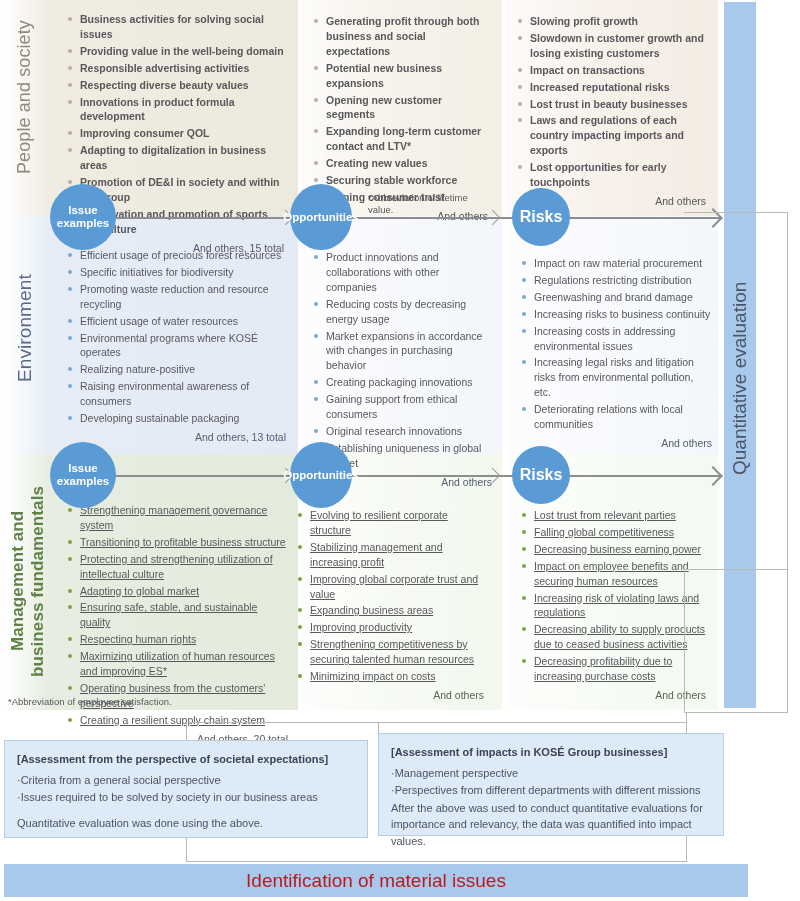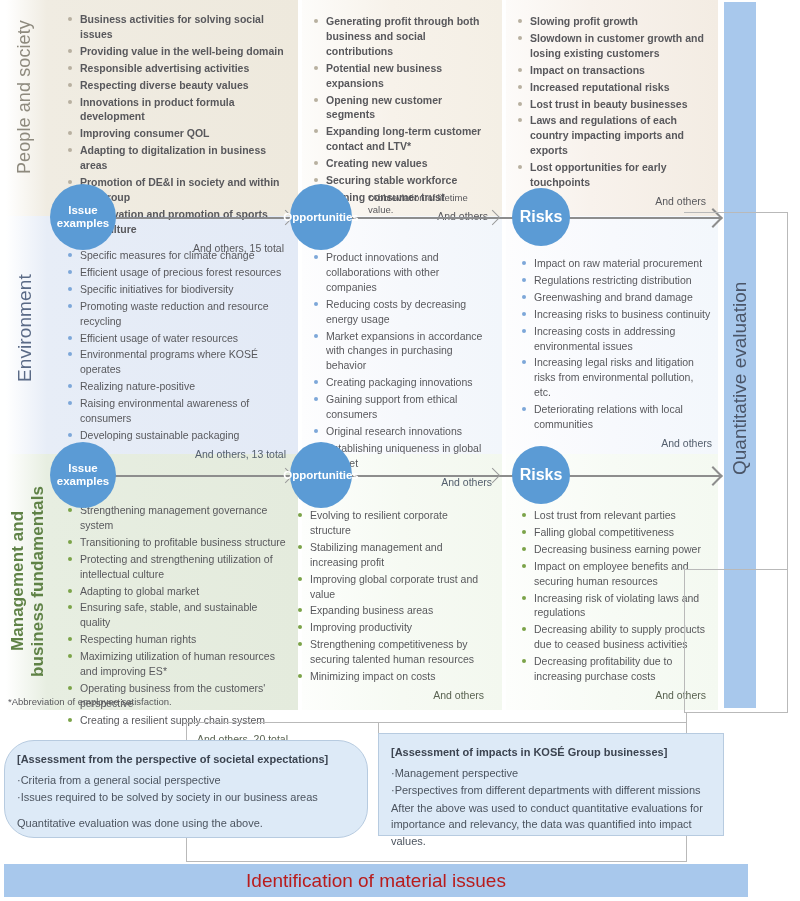--- a/index.html
+++ b/index.html
@@ -73,21 +73,21 @@
   ul.blist li::before {
     content: "";
     position: absolute; left: 2px; top: 5px;
     width: 4px; height: 4px; border-radius: 50%;
   }
   .tone-people li::before { background: #b8b0a0; }
   .tone-people li { color: #5e5a55; font-weight: bold; }
   .tone-env li::before { background: #7da7d9; }
   .tone-env li { color: #55606e; }
   .tone-mgmt li::before { background: #7ba349; }
-  .tone-mgmt li { color: #5a6352; }
+  .tone-mgmt li { color: #5a6352; text-decoration: underline; }
 
   .listbox { position: absolute; }
   .andothers {
     font-size: 10.5px; text-align: right; margin-top: 5px;
     color: #58585c;
   }
   .andothers-c { color: #55606e; }
   .andothers-m { color: #5a6352; }
 
   
@@ -189,21 +189,21 @@
   
   .abox {
     position: absolute;
     background: #ddeaf7;
     border: 1px solid #b7cbe0;
     padding: 10px 12px;
     font-size: 11px;
     color: #4c545f;
     line-height: 1.5;
   }
-  #abox-left  { left: 4px;   top: 740px; width: 364px; height: 98px; border-radius: 30px; }
+  #abox-left  { left: 4px;   top: 740px; width: 364px; height: 98px; }
   #abox-right { left: 378px; top: 733px; width: 346px; height: 103px; }
   .abox .ahead { font-weight: bold; margin-bottom: 4px; color: #3c4450; }
   .abox .aline { margin-bottom: 1px; }
   .abox .agap  { margin-top: 9px; }
 
   
   #idbar {
     position: absolute; left: 4px; top: 864px;
     width: 744px; height: 33px;
     background: #a8c8ec;
@@ -246,21 +246,21 @@
         <li>Innovations in product formula development</li>
         <li>Improving consumer QOL</li>
         <li>Adapting to digitalization in business areas</li>
         <li>Promotion of DE&amp;I in society and within the Group</li>
         <li>Preservation and promotion of sports and culture</li>
       </ul>
     <div class="andothers">And others, 15 total</div>
   </div>
   <div class="listbox" id="list-p-b">
     <ul class="blist tone-people">
-        <li>Generating profit through both business and social contributions</li>
+        <li>Generating profit through both business and social expectations</li>
         <li>Potential new business expansions</li>
         <li>Opening new customer segments</li>
         <li>Expanding long-term customer contact and LTV*</li>
         <li>Creating new values</li>
         <li>Securing stable workforce</li>
         <li>Gaining consumer trust</li>
       </ul>
     <div class="andothers">And others</div>
   </div>
   <div class="listbox" id="list-p-c">
@@ -271,21 +271,20 @@
         <li>Increased reputational risks</li>
         <li>Lost trust in beauty businesses</li>
         <li>Laws and regulations of each country impacting imports and exports</li>
         <li>Lost opportunities for early touchpoints</li>
       </ul>
     <div class="andothers">And others</div>
   </div>
 
   <div class="listbox" id="list-e-a">
     <ul class="blist tone-env">
-        <li>Specific measures for climate change</li>
         <li>Efficient usage of precious forest resources</li>
         <li>Specific initiatives for biodiversity</li>
         <li>Promoting waste reduction and resource recycling</li>
         <li>Efficient usage of water resources</li>
         <li>Environmental programs where KOSÉ operates</li>
         <li>Realizing nature-positive</li>
         <li>Raising environmental awareness of consumers</li>
         <li>Developing sustainable packaging</li>
       </ul>
     <div class="andothers andothers-c">And others, 13 total</div>

